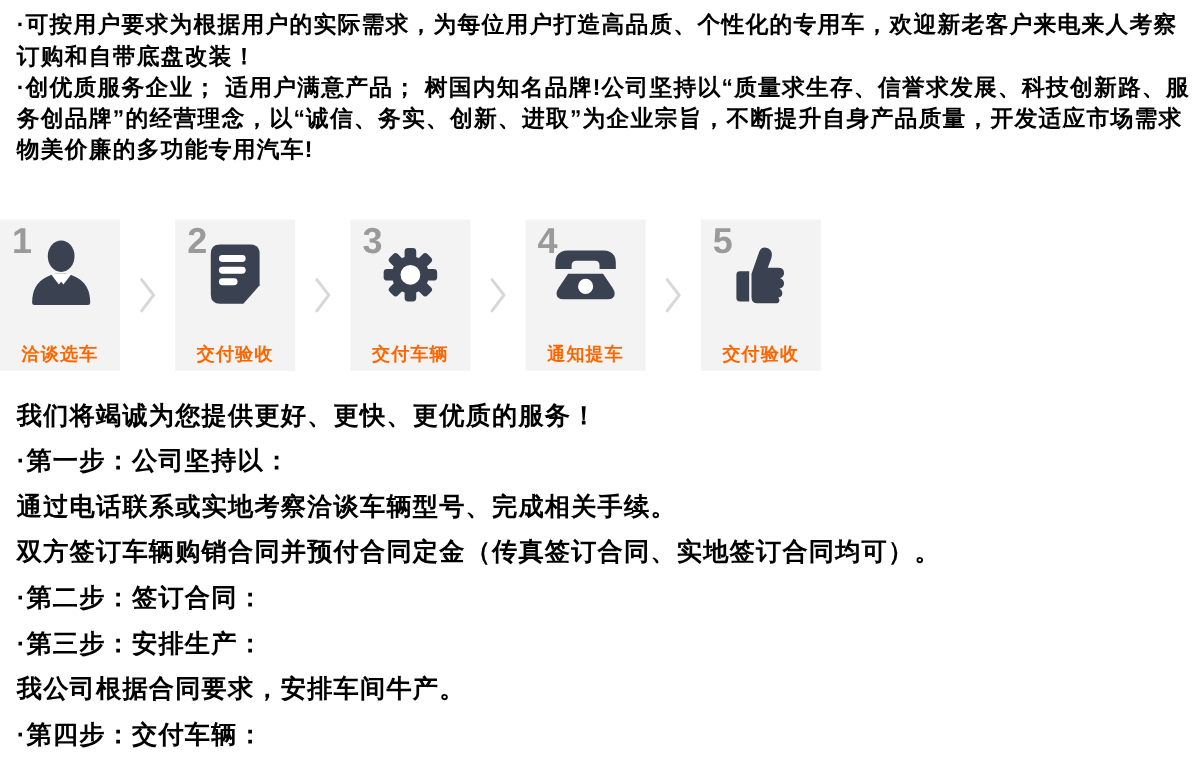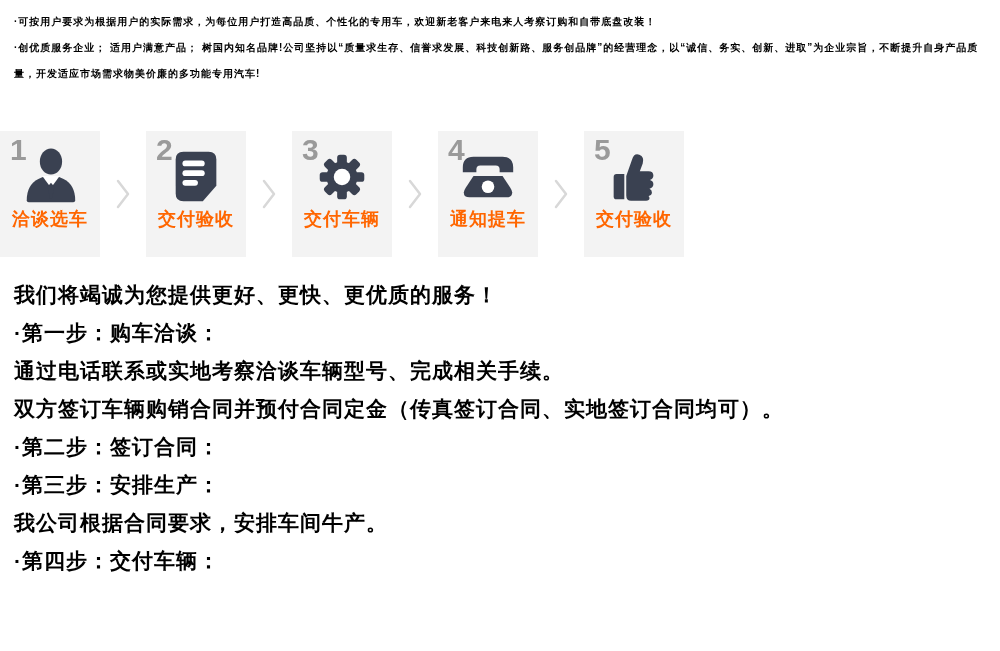--- a/index.html
+++ b/index.html
@@ -13,21 +13,21 @@
     overflow: hidden;
     font-family: "Liberation Sans", sans-serif;
     font-weight: bold;
     color: #000000;
   }
   .intro {
     padding: 9px 6px 0 14px;
   }
   .intro p {
     margin: 0;
-    font-size: 10px;
+    font-size: 19px;
     line-height: 26px;
     letter-spacing: 1px;
   }
   .steps-row {
     display: flex;
     align-items: center;
     margin-top: 44px;
   }
   .step-card {
     position: relative;
@@ -52,25 +52,25 @@
     width: 100%;
     text-align: center;
   }
   .step-icon svg {
     width: 62px;
     height: 62px;
     display: inline-block;
   }
   .step-label {
     position: absolute;
-    bottom: 26px;
+    bottom: 4px;
     left: 0;
     width: 100%;
     text-align: center;
-    font-size: 18px;
+    font-size: 15px;
     color: #ff6600;
     letter-spacing: 1px;
   }
   .chev {
     flex: 0 0 46px;
     display: flex;
     justify-content: center;
     align-items: center;
   }
   .details {
@@ -180,20 +180,20 @@
         <path d="M24 31 L30 14 Q32 7 37.5 9 Q43 11 41 18 L38 26 H47 Q52 26 52 30.5 Q52 34 48.5 35 Q52 36 52 39.5 Q52 43 48 44 Q50.5 45 50.5 48 Q50.5 51 47 51.5 Q48 52.5 48 54 Q48 56.5 44.5 56.5 H29 Q24 56.5 24 51 Z" fill="#3a4151"></path>
       </svg>
     </span>
     <div class="step-label">交付验收</div>
   </div>
 
 </div>
 
 <div class="details">
   <p>我们将竭诚为您提供更好、更快、更优质的服务！</p>
-  <p>·第一步：购车洽谈：</p>
+  <p>·第一步：公司坚持以：</p>
   <p>通过电话联系或实地考察洽谈车辆型号、完成相关手续。</p>
   <p>双方签订车辆购销合同并预付合同定金（传真签订合同、实地签订合同均可）。</p>
   <p>·第二步：签订合同：</p>
   <p>·第三步：安排生产：</p>
   <p>我公司根据合同要求，安排车间牛产。</p>
   <p>·第四步：交付车辆：</p>
 </div>
 
 </body></html>

